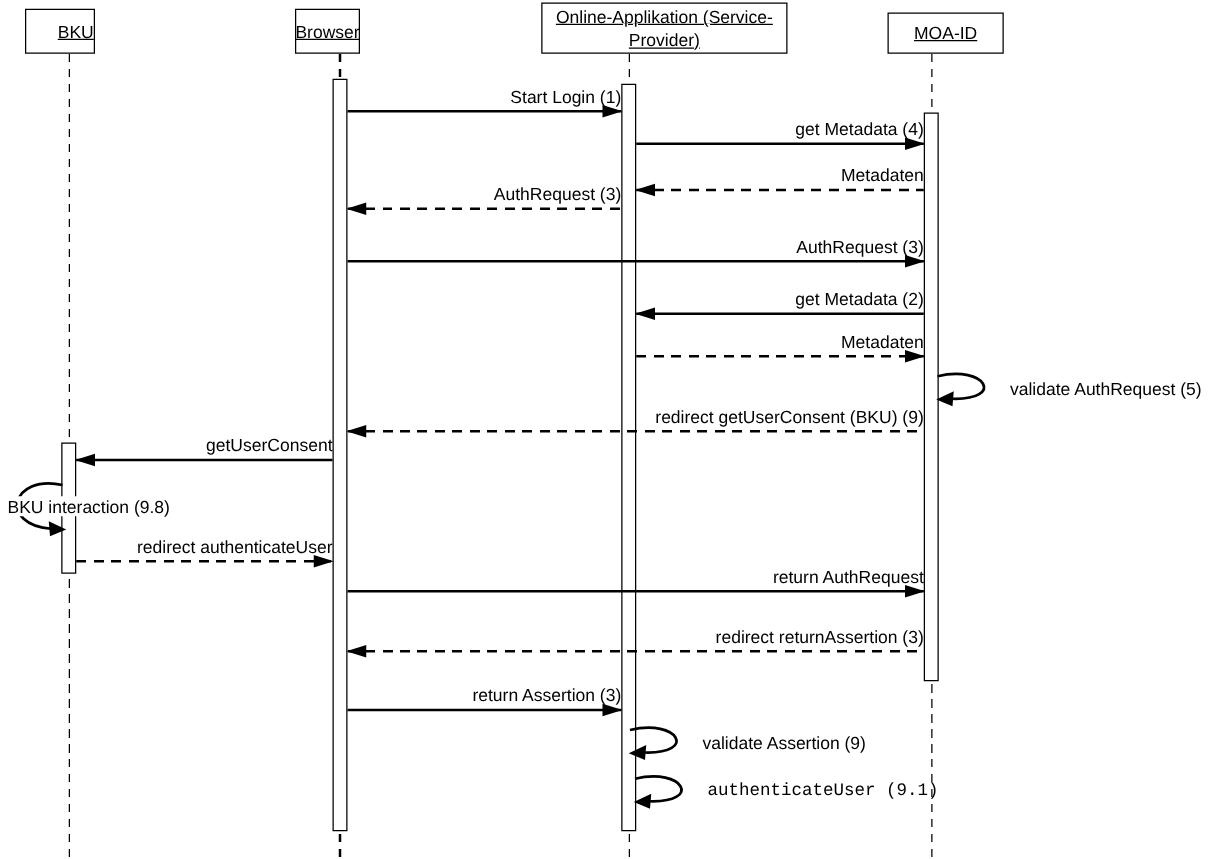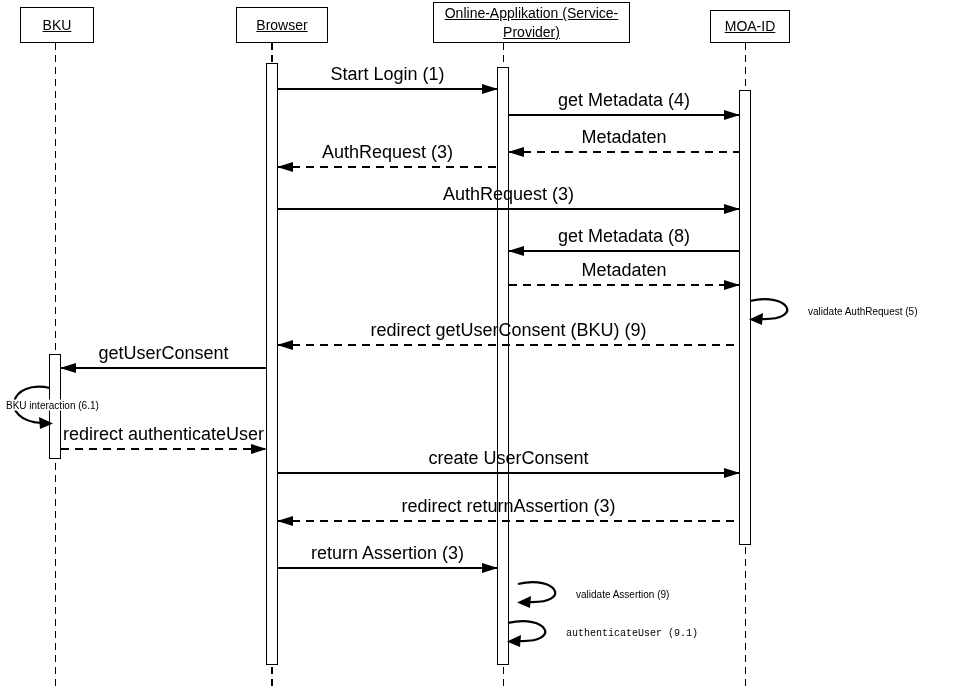--- a/index.html
+++ b/index.html
@@ -46,35 +46,35 @@
   .msg .line {
     position: absolute; left: 0; right: 0; top: -1px; height: 2px;
     background: #000;
   }
   .msg.dashed .line {
     background: repeating-linear-gradient(90deg, #000 0 8px, transparent 8px 14px);
   }
   .msg .lbl {
     position: absolute;
     bottom: 4px; left: 0; width: 100%;
-    text-align: center;
-    font-size: 18px;
+    text-align: right;
+    font-size: 14px;
     white-space: nowrap;
   }
   .head {
     position: absolute; width: 0; height: 0;
     border-top: 5.5px solid transparent;
     border-bottom: 5.5px solid transparent;
     top: -5.5px;
   }
   .head.r { right: -1px; border-left: 16px solid #000; }
   .head.l { left: -1px; border-right: 16px solid #000; }
   .selfmsg { position: absolute; z-index: 4; display: flex; align-items: center; }
   .selfmsg svg { display: block; overflow: visible; flex: 0 0 auto; }
-  .selfmsg .lbl { font-size: 10px; white-space: nowrap; margin-left: 5px; }
+  .selfmsg .lbl { font-size: 14px; white-space: nowrap; margin-left: 5px; }
   .selfmsg.leftloop { display: block; }
   .selfmsg.leftloop .lbl {
     position: absolute;
     left: 2px; top: 23px;
     transform: translateY(-50%);
     margin: 0;
     background: #fff;
     padding: 0 1px;
     z-index: 2;
   }
@@ -82,31 +82,31 @@
 </head>
 <body>
 
 <div id="diagram">
 
   <div class="lifeline" style="left:54.5px; top:43px; height:644px;"></div>
   <div class="lifeline" style="left:271px; top:43px; height:644px;"></div>
   <div class="lifeline" style="left:502.5px; top:43px; height:644px;"></div>
   <div class="lifeline" style="left:744.5px; top:43px; height:644px;"></div>
 
-  <div class="actor" style="left:20px; top:7px; width:74px; height:36px;">
+  <div class="actor" style="left:20px; top:7px; width:56px; height:36px;justify-content:flex-end;">
     <span>BKU</span>
   </div>
-  <div class="actor" style="left:236px; top:7px; width:92px; height:36px;">
+  <div class="actor" style="left:236px; top:7px; width:52px; height:36px;">
     <span>Browser</span>
   </div>
   <div class="actor" style="left:433px; top:2px; width:197px; height:41px;">
     <span>Online-Applikation (Service-
 Provider)</span>
   </div>
-  <div class="actor" style="left:710px; top:10px; width:80px; height:33px;">
+  <div class="actor" style="left:710px; top:10px; width:93px; height:33px;">
     <span>MOA-ID</span>
   </div>
 
   <div class="activation" style="left:266px; top:63px; height:602px;"></div>
   <div class="activation" style="left:497px; top:67px; height:598px;"></div>
   <div class="activation" style="left:739px; top:90px; height:455px;"></div>
   <div class="activation" style="left:49px; top:354px; height:105px;"></div>
 
   <div class="msg solid" style="left:278px; top:89px; width:219px;">
     <span class="lbl">Start Login (1)</span>
@@ -132,21 +132,21 @@
     <i class="head l"></i>
   </div>
 
   <div class="msg solid" style="left:278px; top:209px; width:461px;">
     <span class="lbl">AuthRequest (3)</span>
     <div class="line"></div>
     <i class="head r"></i>
   </div>
 
   <div class="msg solid" style="left:509px; top:251px; width:230px;">
-    <span class="lbl">get Metadata (8)</span>
+    <span class="lbl">get Metadata (2)</span>
     <div class="line"></div>
     <i class="head l"></i>
   </div>
 
   <div class="msg dashed" style="left:509px; top:285px; width:230px;">
     <span class="lbl">Metadaten</span>
     <div class="line"></div>
     <i class="head r"></i>
   </div>
 
@@ -162,21 +162,21 @@
     <i class="head l"></i>
   </div>
 
   <div class="msg dashed" style="left:61px; top:449px; width:205px;">
     <span class="lbl">redirect authenticateUser</span>
     <div class="line"></div>
     <i class="head r"></i>
   </div>
 
   <div class="msg solid" style="left:278px; top:473px; width:461px;">
-    <span class="lbl">create UserConsent</span>
+    <span class="lbl">return AuthRequest</span>
     <div class="line"></div>
     <i class="head r"></i>
   </div>
 
   <div class="msg dashed" style="left:278px; top:521px; width:461px;">
     <span class="lbl">redirect returnAssertion (3)</span>
     <div class="line"></div>
     <i class="head l"></i>
   </div>
 
@@ -192,25 +192,25 @@
       <polygon points="14,17 0,23.5 13,29" fill="#000"></polygon>
     </svg>
     <span class="lbl">validate AuthRequest (5)</span>
   </div>
 
   <div class="selfmsg leftloop" style="left:3px; top:382px; width:48px; height:48px;">
     <svg width="48" height="48" viewBox="0 0 48 48">
       <path d="M 47 6 C 6 -3, -4 38, 38 41" fill="none" stroke="#000" stroke-width="2.2"></path>
       <polygon points="36,35 50,41.5 37,47" fill="#000"></polygon>
     </svg>
-    <span class="lbl">BKU interaction (6.1)</span>
-  </div>
-
-
-  <div class="selfmsg" style="left:517px; top:579px;">
+    <span class="lbl">BKU interaction (9.8)</span>
+  </div>
+
+
+  <div class="selfmsg" style="left:503px; top:579px;">
     <svg width="54" height="30" viewBox="0 0 54 30">
       <path d="M 1 5 C 40 -4, 55 24, 13 23" fill="none" stroke="#000" stroke-width="2.2"></path>
       <polygon points="14,17 0,23.5 13,29" fill="#000"></polygon>
     </svg>
     <span class="lbl">validate Assertion (9)</span>
   </div>
 
   <div class="selfmsg" style="left:507px; top:618px;font-family:Liberation Mono, monospace;">
     <svg width="54" height="30" viewBox="0 0 54 30">
       <path d="M 1 5 C 40 -4, 55 24, 13 23" fill="none" stroke="#000" stroke-width="2.2"></path>

